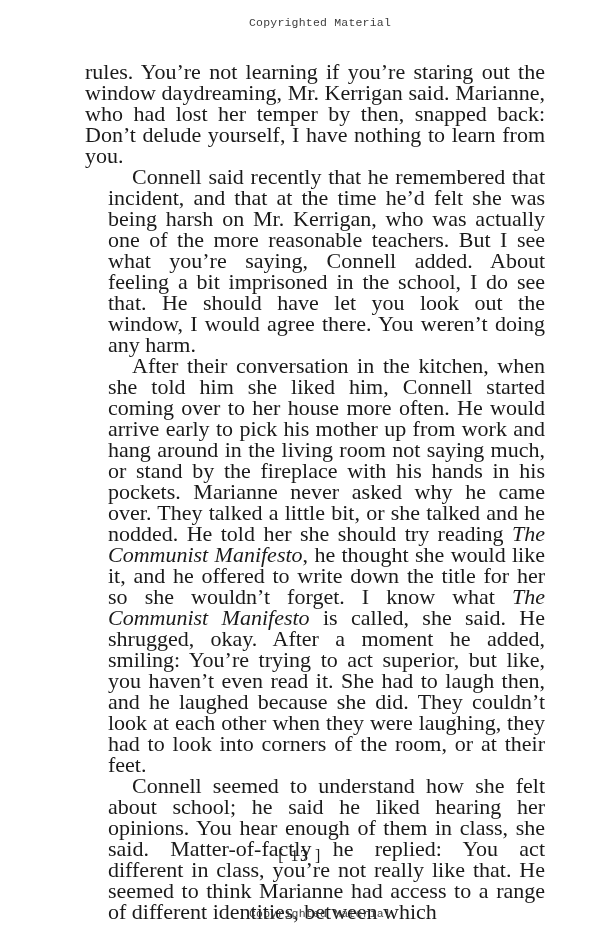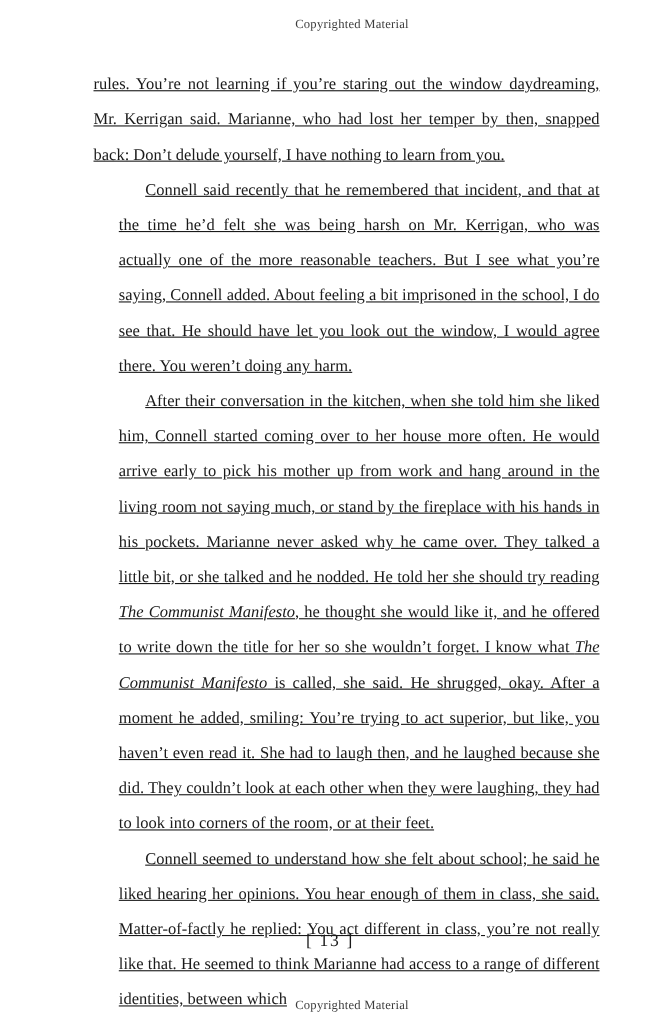--- a/index.html
+++ b/index.html
@@ -20,38 +20,37 @@
     background: var(--background);
     overflow: hidden;
     font-family: "Liberation Serif", serif;
     color: var(--text);
   }
   .copyright {
     position: absolute;
     left: 0;
     width: 100%;
     text-align: center;
-    font-family: Liberation Serif, serif;
+    font-family: Liberation Mono, monospace;
     font-size: 11.5px;
     letter-spacing: 0.2px;
     color: var(--muted);
     padding-left: 40px;
   }
   .copyright.top { top: 16px; }
   .copyright.bottom { bottom: 12px; }
   .text-block {
     position: absolute;
     top: 61px;
     left: 85px;
     width: 460px;
-    font-size: 15px;
-    line-height: 32px;
+    font-size: 22px;
+    line-height: 21px;
     text-align: justify;
     color: var(--text);
-    text-decoration: underline;
   }
   .text-block p {
     margin: 0;
     padding: 0;
     text-indent: 0;
   }
   .text-block p.indent {
     text-indent: 24px;
     margin-left: 23px;
   }

